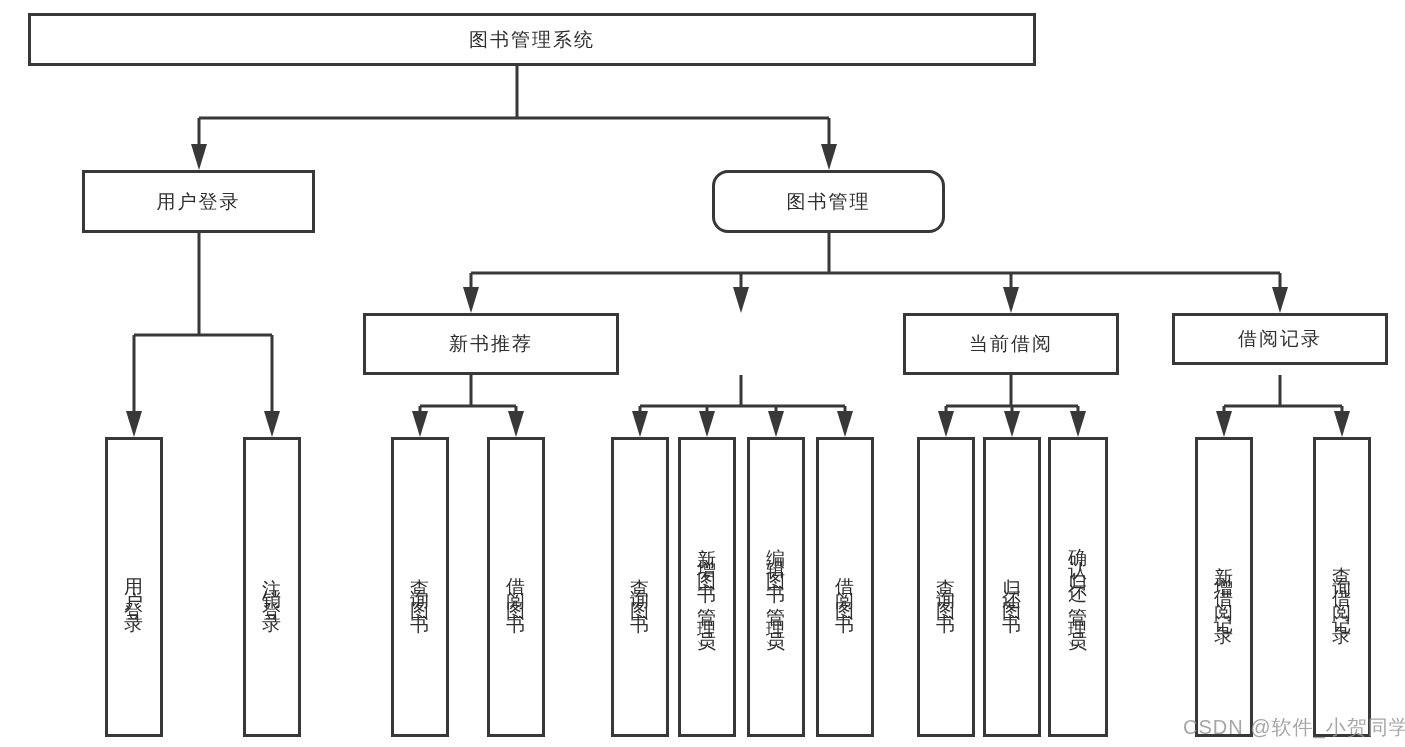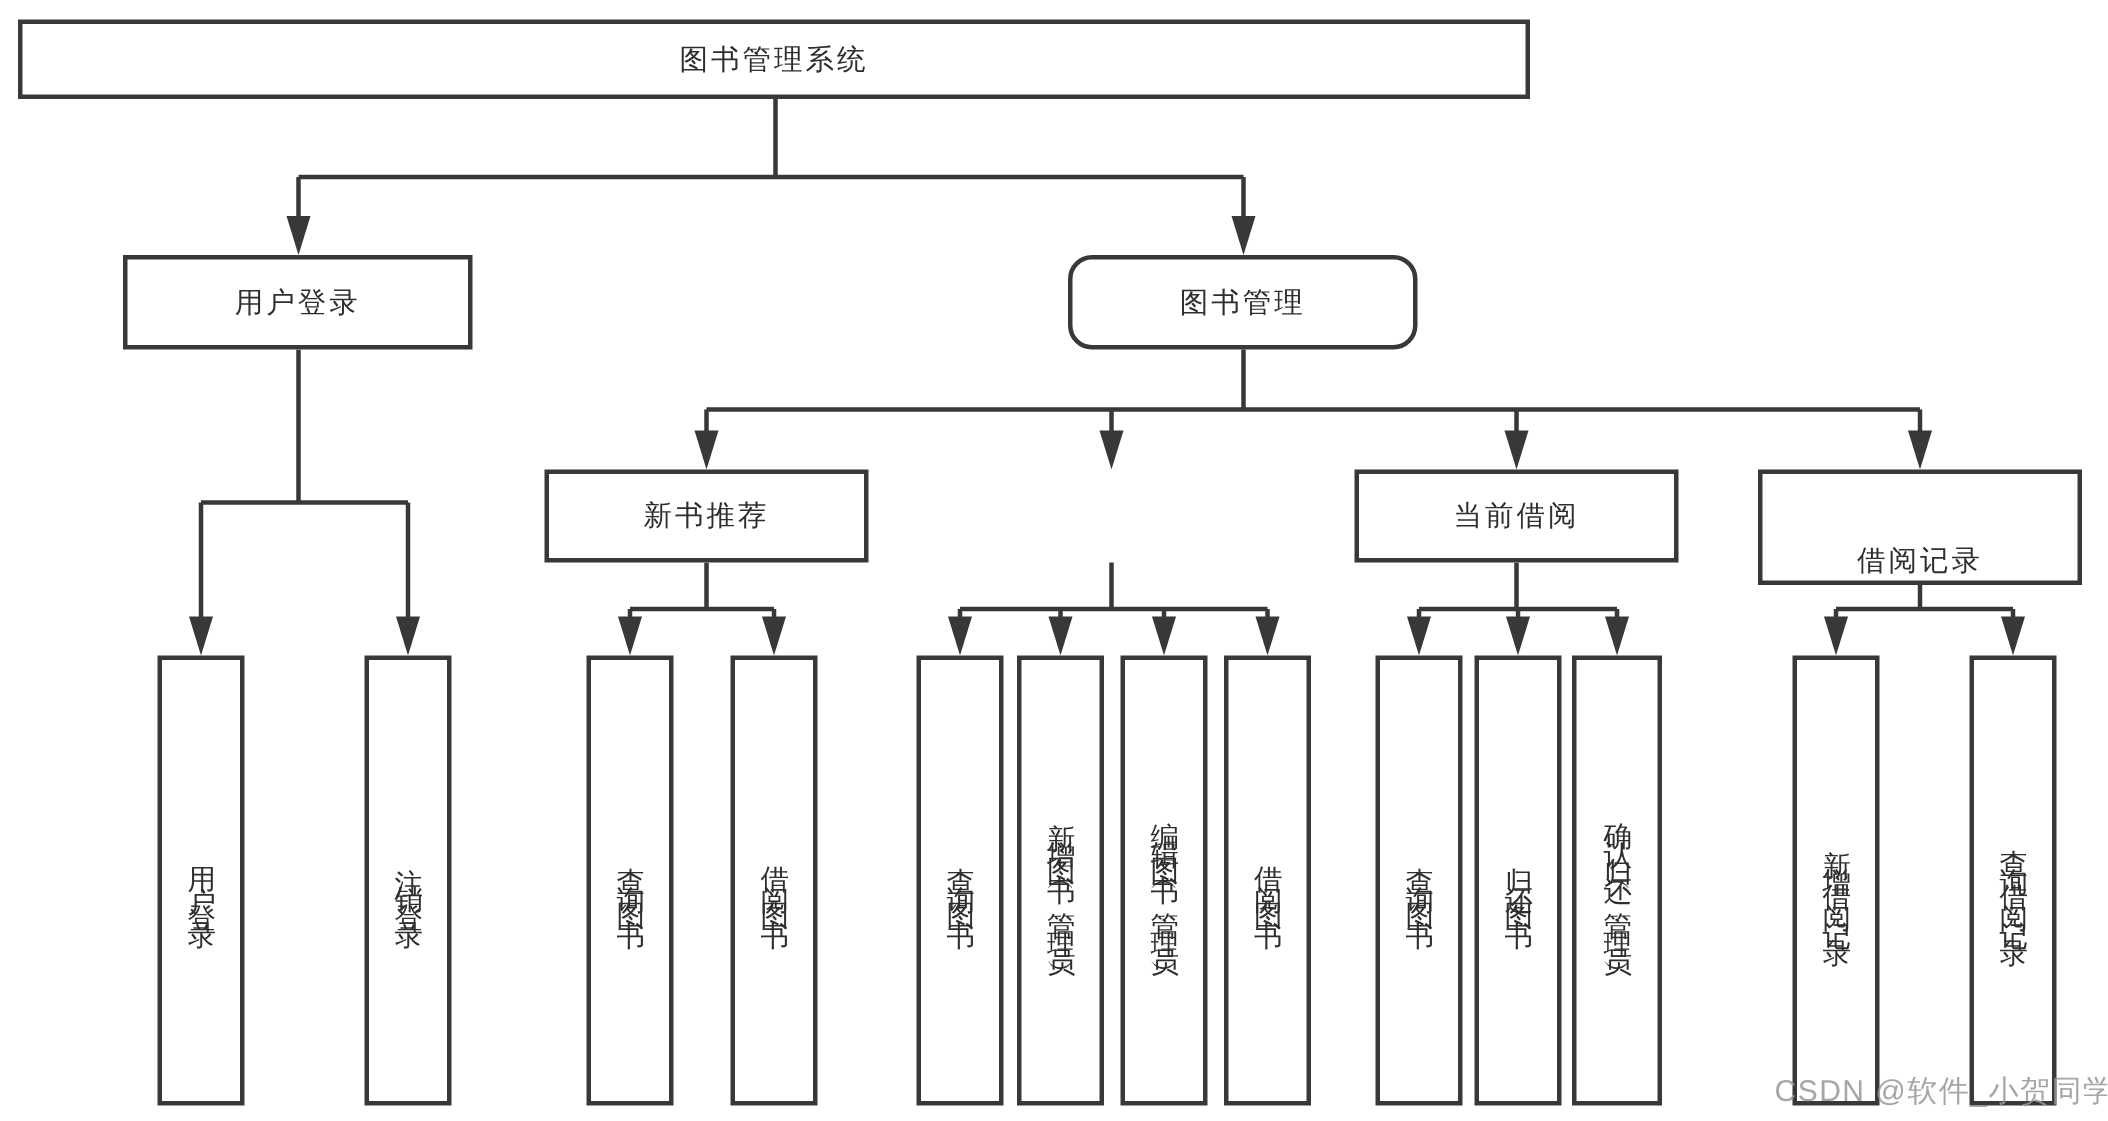--- a/index.html
+++ b/index.html
@@ -100,38 +100,38 @@
       <polygon points="768,411 784,411 776,437"></polygon>
       <polygon points="837,411 853,411 845,437"></polygon>
       <polygon points="938,411 954,411 946,437"></polygon>
       <polygon points="1004,411 1020,411 1012,437"></polygon>
       <polygon points="1070,411 1086,411 1078,437"></polygon>
       <polygon points="1216,411 1232,411 1224,437"></polygon>
       <polygon points="1334,411 1350,411 1342,437"></polygon>
     </g>
   </svg>
 
-  <div class="node" style="left:12px;top:13px;width:1008px;height:53px;text-align:center;">
+  <div class="node" style="left:28px;top:13px;width:1008px;height:53px;text-align:center;">
     <span class="hlabel">图书管理系统</span>
   </div>
 
   <div class="node" style="left:82px;top:170px;width:233px;height:63px;">
     <span class="hlabel">用户登录</span>
   </div>
   <div class="node" style="left:712px;top:170px;width:233px;height:63px;border-radius:16px;">
     <span class="hlabel">图书管理</span>
   </div>
 
-  <div class="node" style="left:363px;top:313px;width:216px;height:62px;">
+  <div class="node" style="left:363px;top:313px;width:256px;height:62px;">
     <span class="hlabel">新书推荐</span>
   </div>
   <div class="node" style="left:903px;top:313px;width:216px;height:62px;">
     <span class="hlabel">当前借阅</span>
   </div>
-  <div class="node" style="left:1172px;top:313px;width:216px;height:77px;align-items:flex-end;">
+  <div class="node" style="left:1172px;top:313px;width:216px;height:52px;">
     <span class="hlabel">借阅记录</span>
   </div>
 
   <div class="node vnode" style="left:105px;">
     <span class="vlabel">用户登录</span>
   </div>
   <div class="node vnode" style="left:243px;">
     <span class="vlabel">注销登录</span>
   </div>
 

